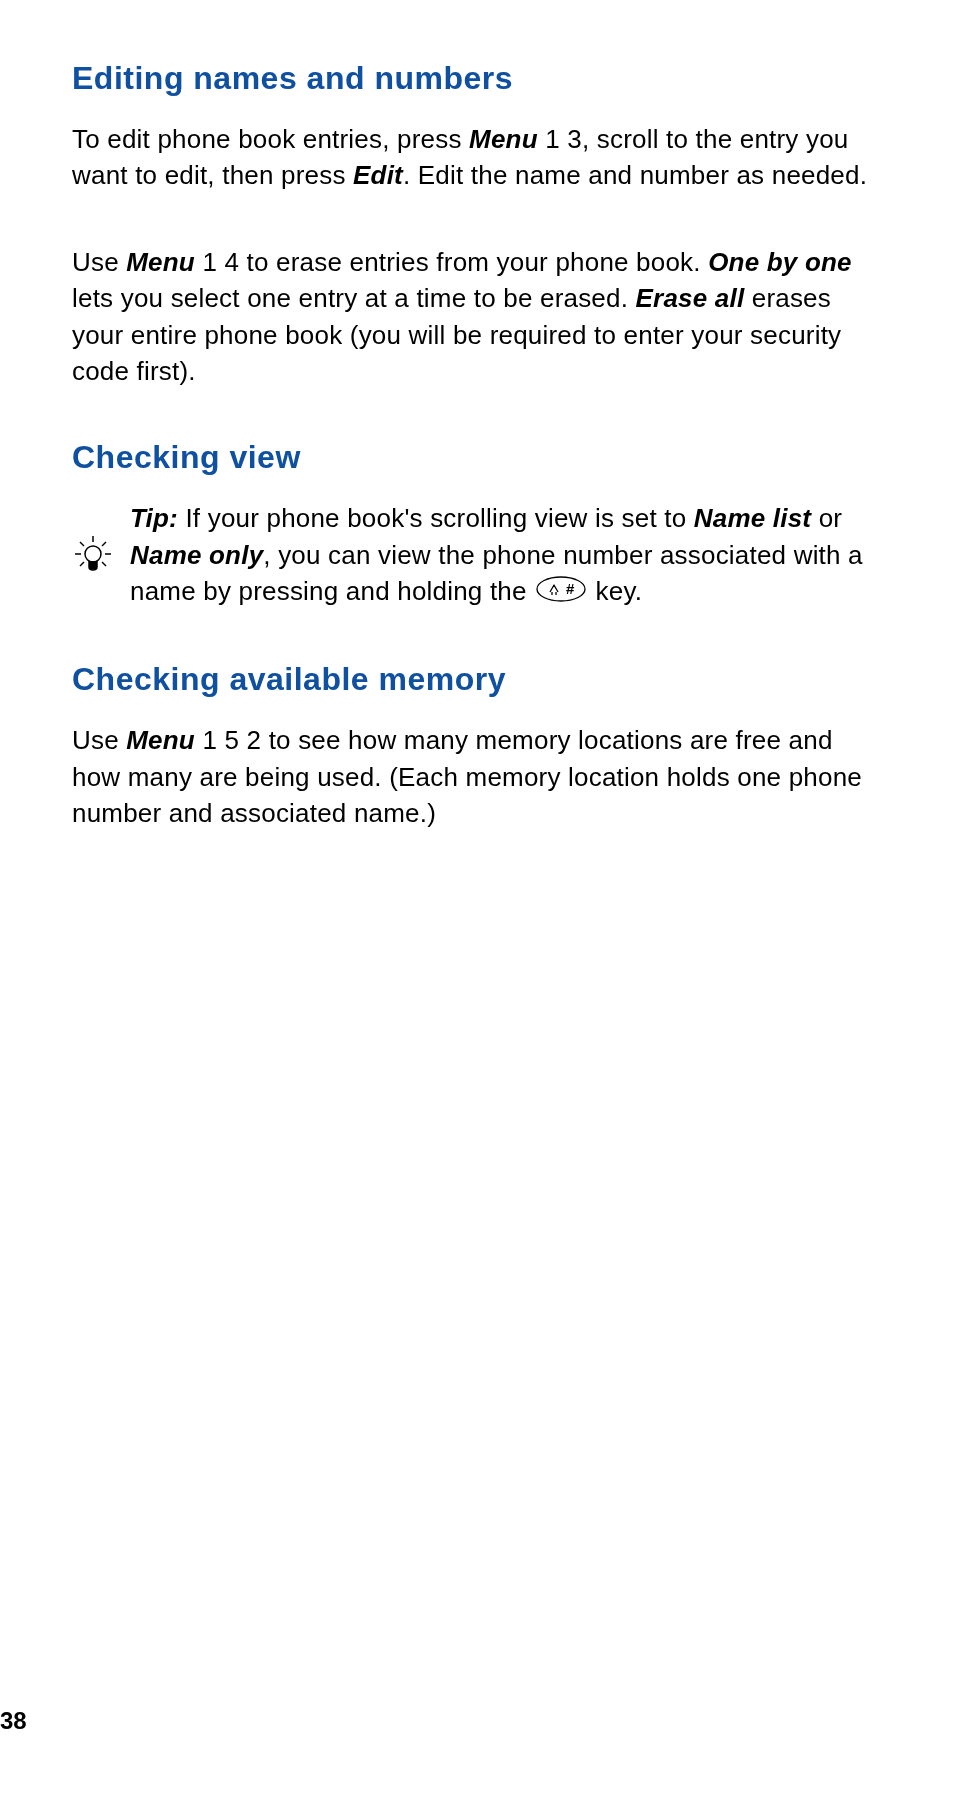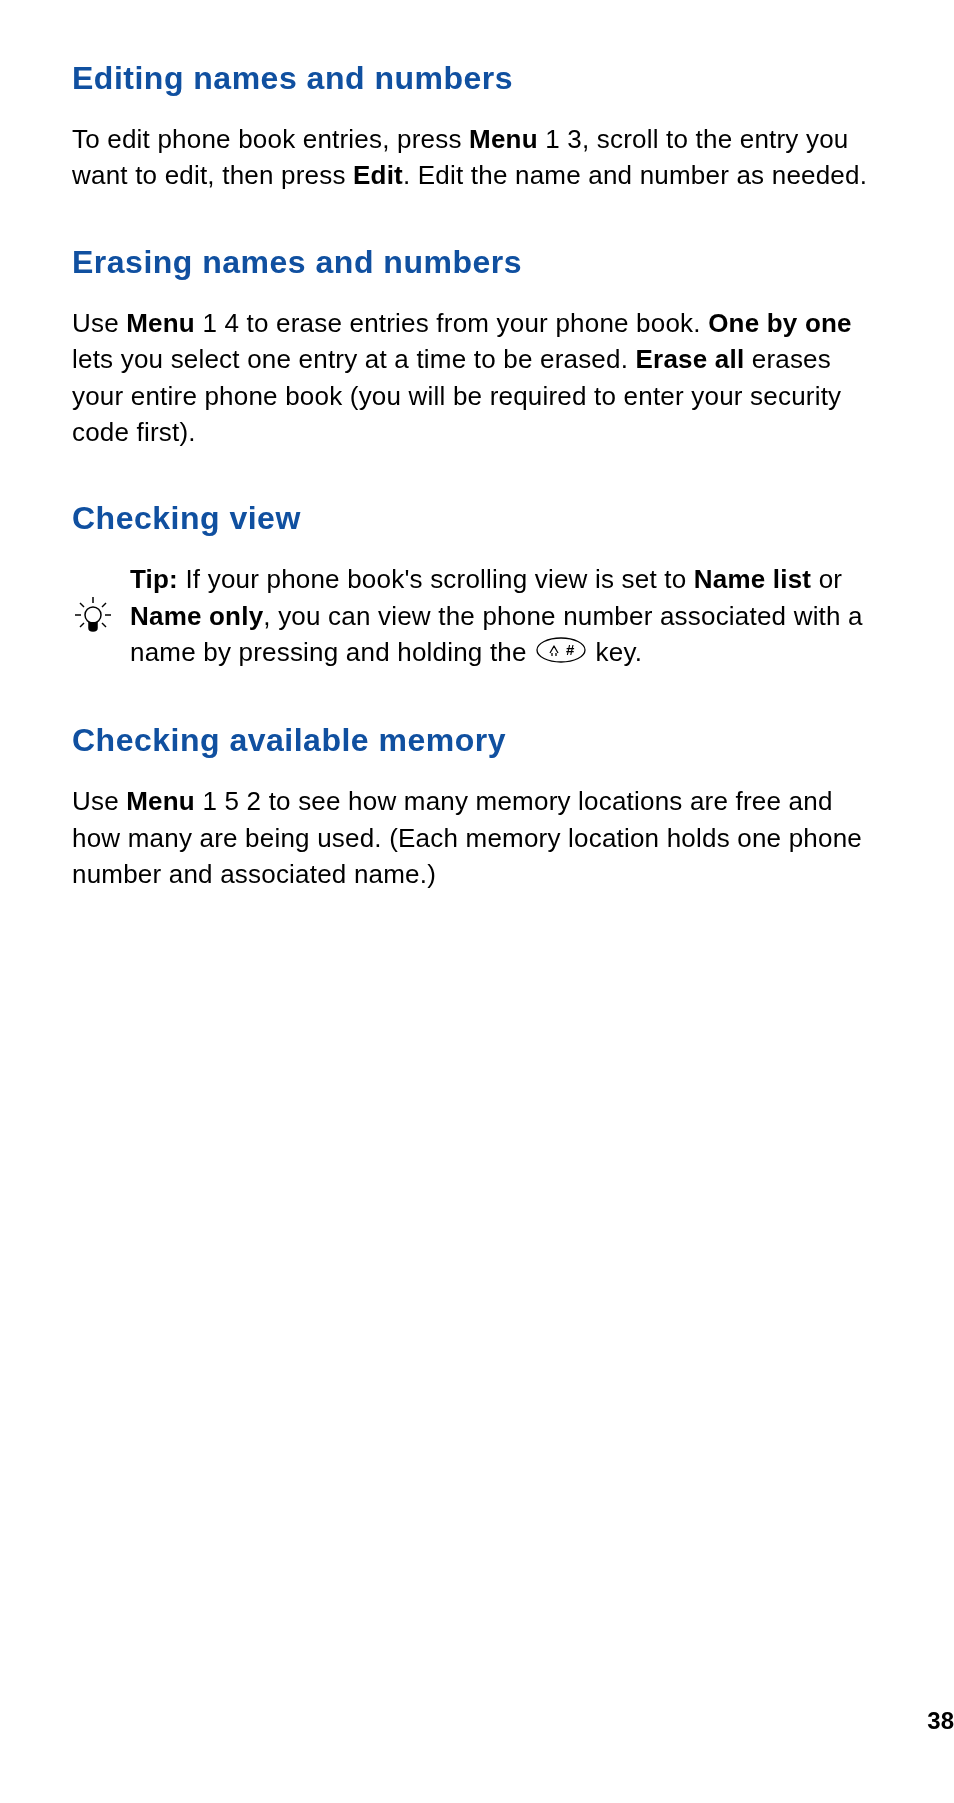--- a/index.html
+++ b/index.html
@@ -26,20 +26,21 @@
       letter-spacing: 0.5px;
     }
     .paragraph {
       color: #000000;
       font-size: 26px;
       line-height: 1.4;
       letter-spacing: 0.2px;
     }
     .bold {
       font-weight: bold;
+      font-style: italic;
     }
     .tip-block {
       display: flex;
       align-items: center;
       margin-top: 18px;
     }
     .tip-icon-wrap {
       flex-shrink: 0;
       width: 58px;
       padding-top: 3px;
@@ -54,38 +55,37 @@
     .key-icon {
       display: inline-block;
       vertical-align: middle;
       margin: 0 2px;
     }
     .page-number {
       position: absolute;
       bottom: 68px;
       left: 0;
       right: 0;
-      text-align: right;
+      text-align: left;
       font-size: 24px;
       font-weight: bold;
       color: #000000;
     }
   </style>
 </head>
 <body>
 
 <div class="section">
   <h2 class="heading">Editing names and numbers</h2>
   <p class="paragraph">
     <span>To edit phone book entries, press </span><span class="bold">Menu</span><span> 1 3, scroll to the entry you want to edit, then press </span><span class="bold">Edit</span><span>. Edit the name and number as needed.</span>
   </p>
 </div>
 
 <div class="section">
-  <h2 class="heading">Erasing names and numbers</h2>
   <p class="paragraph">
     <span>Use </span><span class="bold">Menu</span><span> 1 4 to erase entries from your phone book. </span><span class="bold">One by one</span><span> lets you select one entry at a time to be erased. </span><span class="bold">Erase all</span><span> erases your entire phone book (you will be required to enter your security code first).</span>
   </p>
 </div>
 
 <div class="section">
   <h2 class="heading">Checking view</h2>
   <div class="tip-block">
     <div class="tip-icon-wrap">
       <svg width="42" height="42" viewBox="0 0 42 42">

